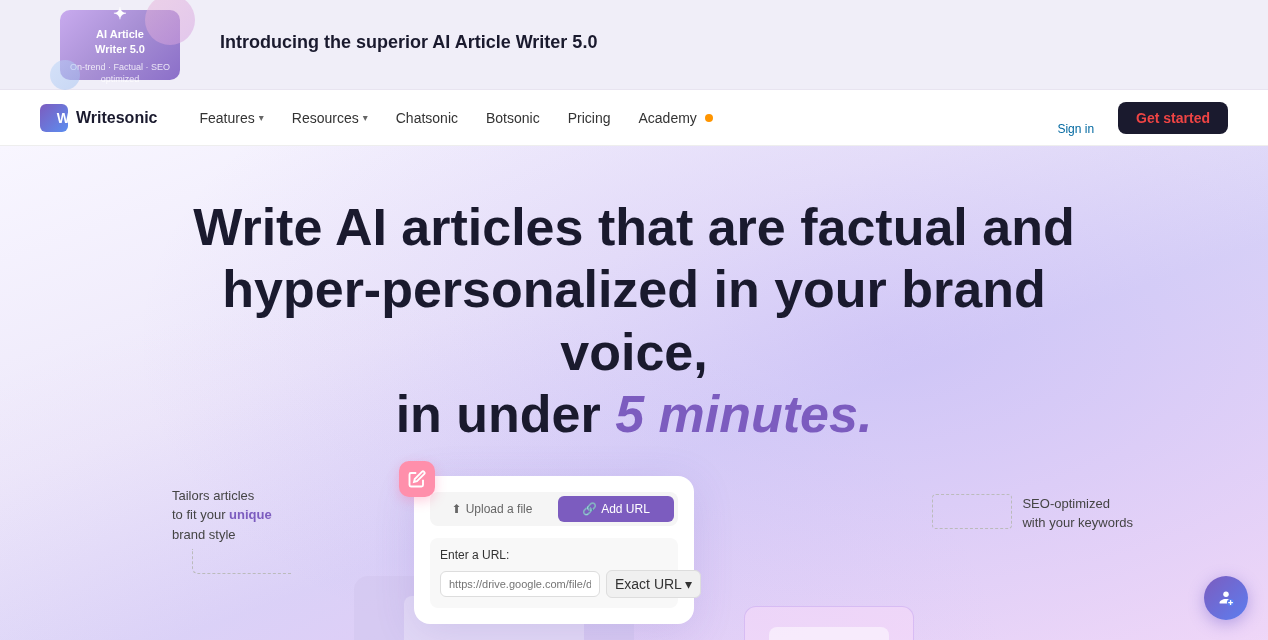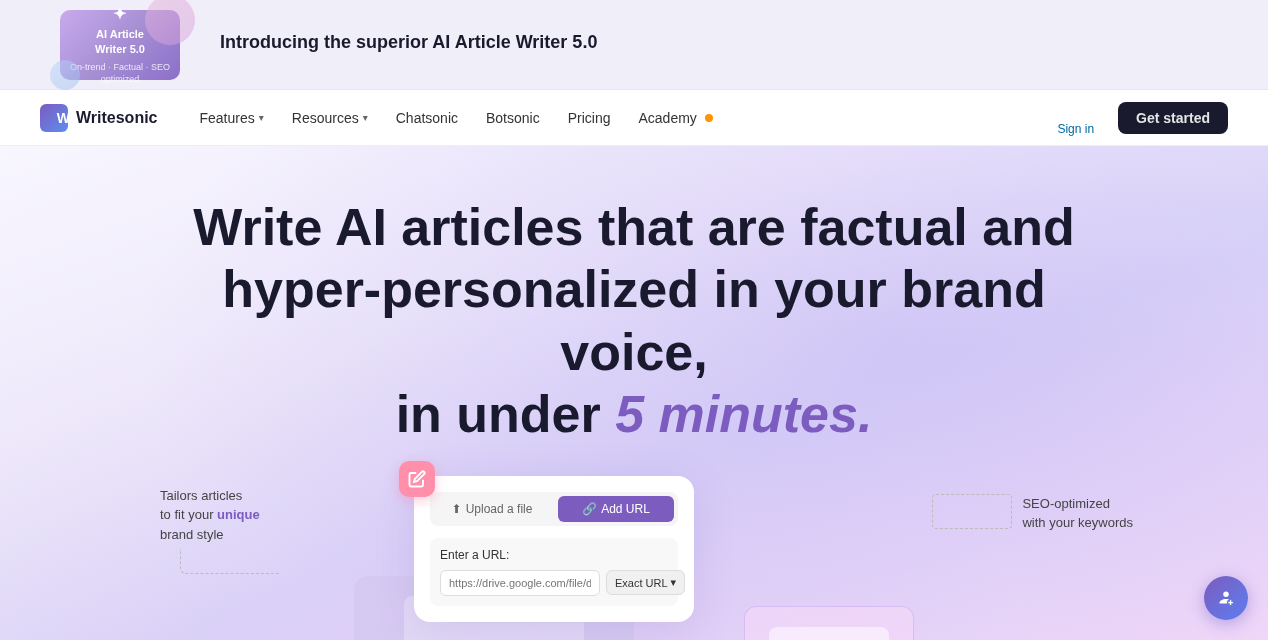--- a/index.html
+++ b/index.html
@@ -158,21 +158,21 @@
       background: none;
       border: none;
       font-size: 12px;
       color: #0369a1;
       cursor: pointer;
       padding: 6px 12px;
       margin-top: 23px;
     }
     .get-started-btn {
       background: #1a1a2e;
-      color: #e5e5e5;
+      color: #ef4444;
       border: none;
       border-radius: 8px;
       padding: 8px 18px;
       font-size: 14px;
       font-weight: 600;
       cursor: pointer;
     }
 
     
     .hero {
@@ -285,21 +285,21 @@
       padding: 6px 8px;
       font-size: 11px;
       color: #333;
       background: white;
     }
     .exact-url-btn {
       background: #f0f0f0;
       border: 1px solid #ddd;
       border-radius: 6px;
       padding: 5px 8px;
-      font-size: 11px;
+      font-size: 14px;
       color: #333;
       cursor: pointer;
       white-space: nowrap;
       display: flex;
       align-items: center;
       gap: 3px;
     }
 
     
     .float-icon-top {
@@ -392,21 +392,21 @@
 
 <section class="hero">
   <h1 class="hero-title">
     <span>Write AI articles that are factual and</span><br>
     <span>hyper-personalized in your brand voice,</span><br>
     <span>in under </span><span class="highlight">5 minutes.</span>
   </h1>
 
   <div class="demo-area">
 
-    <div class="annotation-left" style="position:absolute; left:120px; top:10px;">
+    <div class="annotation-left" style="position:absolute; left:132px; top:10px;">
       <div>Tailors articles</div>
       <div>to fit your <span class="unique">unique</span></div>
       <div>brand style</div>
       <div style="position:absolute; bottom:-30px; left:20px; width:100px; height:25px; border-bottom:1.5px dashed #bbb; border-left:1.5px dashed #bbb; border-bottom-left-radius:6px;"></div>
     </div>
 
     <div style="position:absolute; right:95px; top:18px; font-size:13px; color:#444; line-height:1.5; text-align:left;">
       <div style="position:absolute; left:-90px; top:0; width:80px; height:35px; border:1.5px dashed #bbb; border-radius:4px;"></div>
       <div>SEO-optimized</div>
       <div>with your keywords</div>

